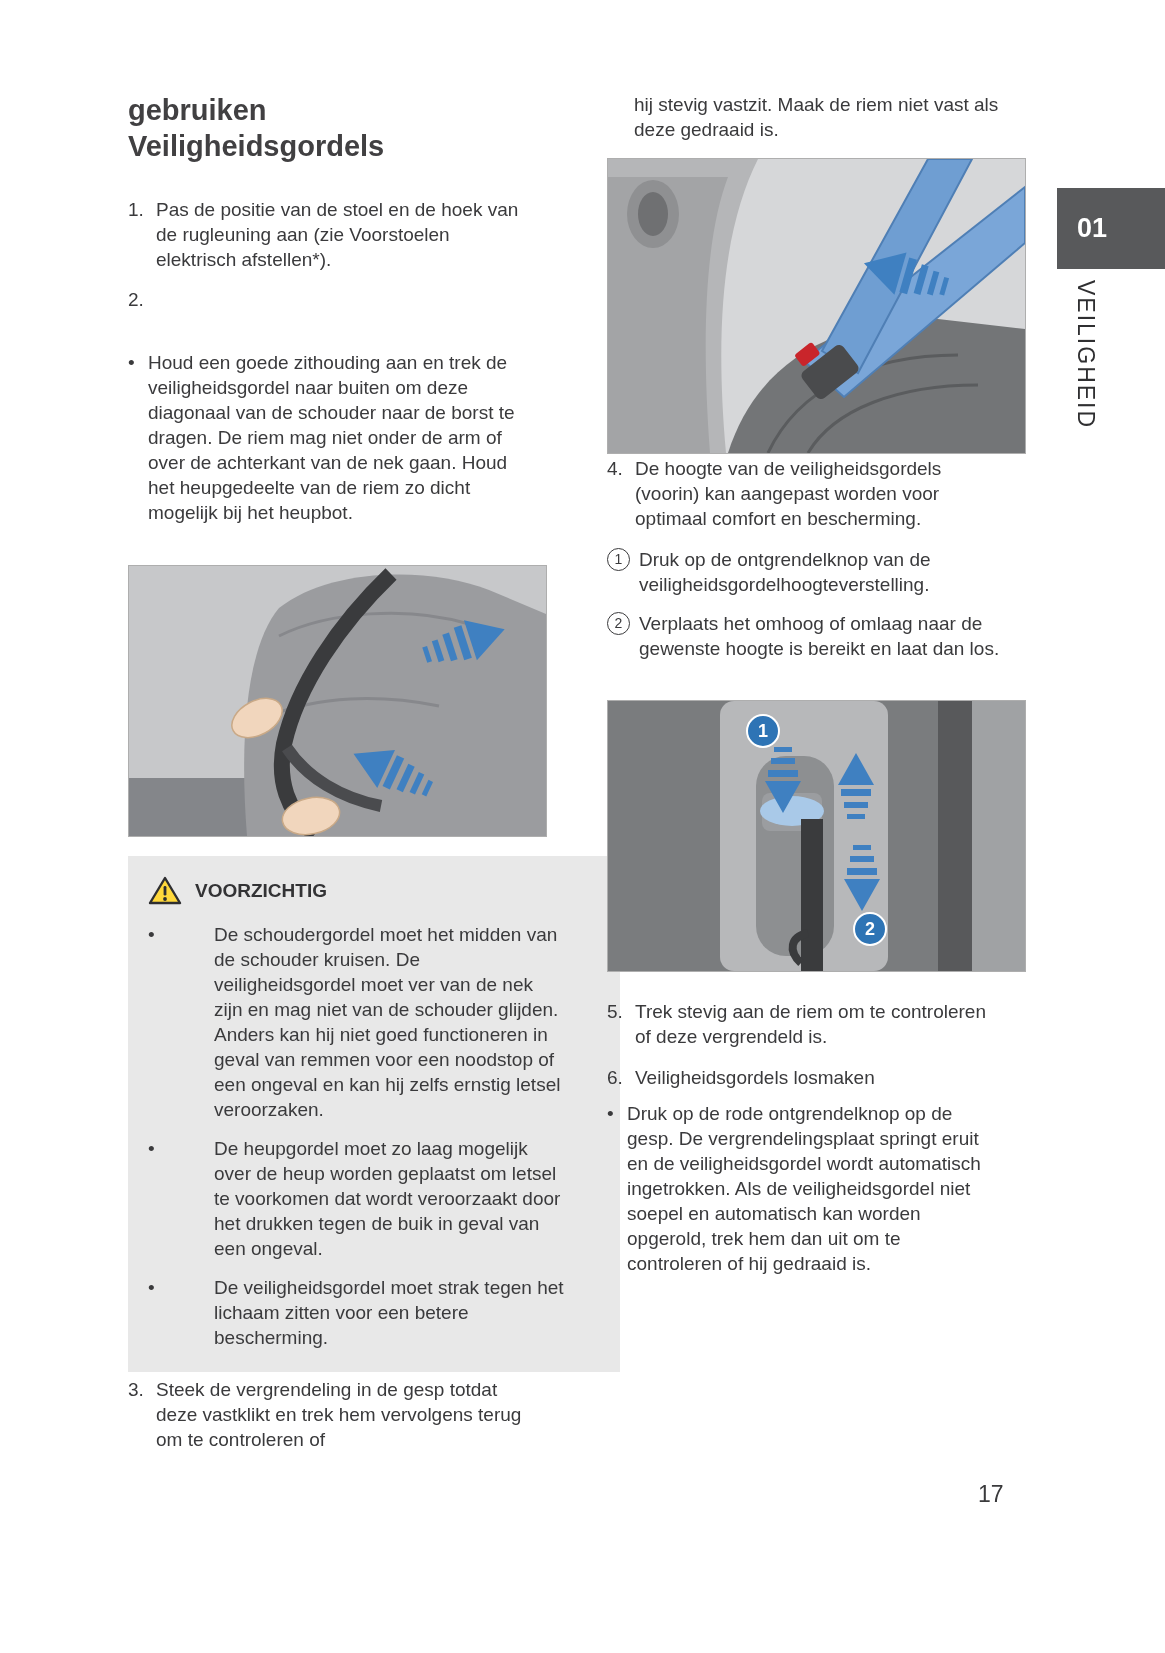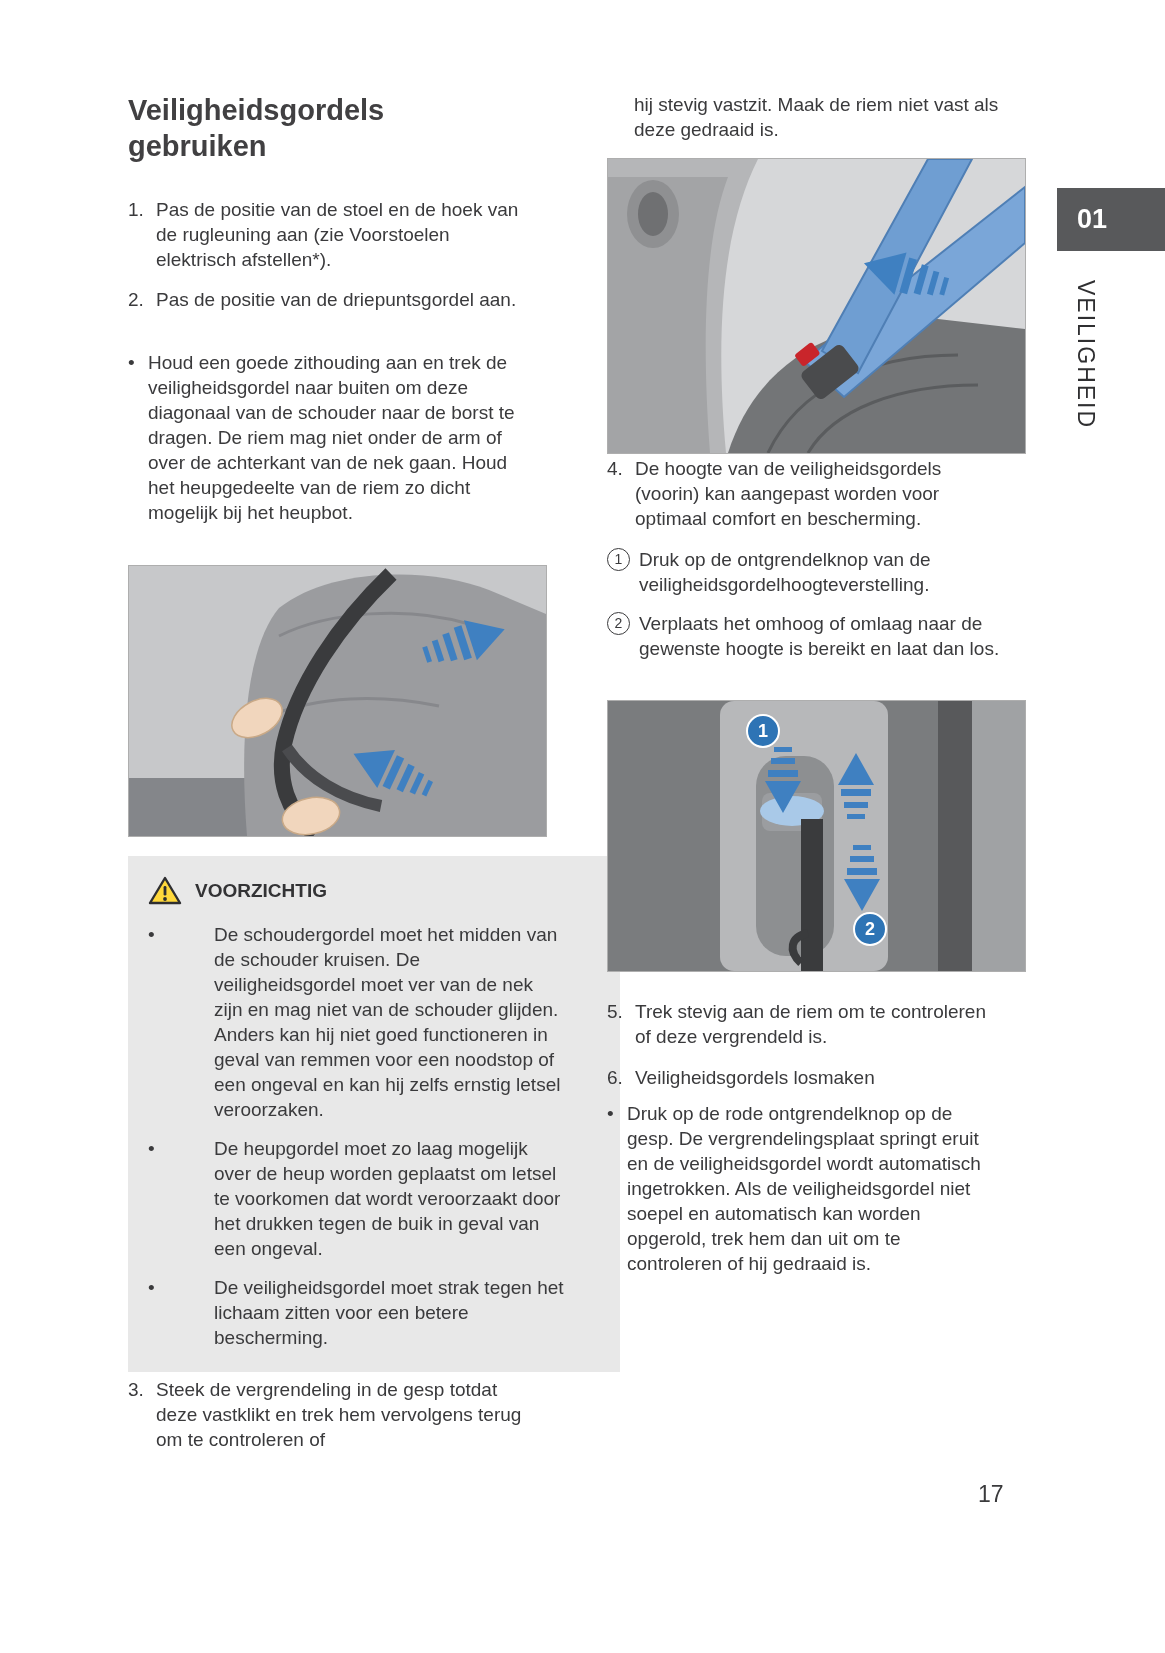--- a/index.html
+++ b/index.html
@@ -29,49 +29,48 @@
   .caution-box .bullet-item:last-child { margin-bottom:0; }
   .caution-box .bullet-item .txt { max-width:352px;margin-left:46px; }
   .circled-item { display:flex; align-items:flex-start; }
   .circle-badge {
     flex:none; width:21px; height:21px; border:1.7px solid #3a3a3c; border-radius:50%;
     display:flex; align-items:center; justify-content:center;
     font-size:14px; margin-right:9px; margin-top:1px; color:#3a3a3c;
   }
   .circled-item .txt { max-width:362px; }
   .chapter-tab {
-    background:#58595b; color:#ffffff; width:108px; height:63px;
+    background:#58595b; color:#ffffff; width:108px; height:81px;
     display:flex; align-items:center; padding-left:20px; box-sizing:border-box;
     font-size:27px; font-weight:bold;
   }
   .vertical-label {
     writing-mode:vertical-rl; text-orientation:mixed;
     font-size:23px; color:#2f2f31; letter-spacing:2px;
   }
   .page-number { font-size:23px; color:#3a3a3c; }
   .cont-text { max-width:392px; }
 </style>
 </head>
 <body>
 
 <div class="page">
 
   <div class="abs title" style="left:128px; top:92px; width:420px;">
+    <div>gebruiken</div>
     <div>Veiligheidsgordels</div>
-    <div>gebruiken</div>
   </div>
 
   <div class="abs body-text list-item" style="left:128px; top:197px; width:425px;">
     <span class="num">1.</span>
     <span class="txt">Pas de positie van de stoel en de hoek van de rugleuning aan (zie Voorstoelen elektrisch afstellen*).</span>
   </div>
 
   <div class="abs body-text list-item" style="left:128px; top:287px; width:425px;">
     <span class="num">2.</span>
-    <span class="txt">Pas de positie van de driepuntsgordel aan.</span>
   </div>
 
   <div class="abs body-text bullet-item" style="left:128px; top:350px; width:425px;">
     <span class="bul">•</span>
     <span class="txt">Houd een goede zithouding aan en trek de veiligheidsgordel naar buiten om deze diagonaal van de schouder naar de borst te dragen. De riem mag niet onder de arm of over de achterkant van de nek gaan. Houd het heupgedeelte van de riem zo dicht mogelijk bij het heupbot.</span>
   </div>
 
   <div class="abs figure" style="left:128px; top:565px; width:417px; height:270px;">
     <svg width="417" height="270" viewBox="0 0 417 270">
       <rect x="0" y="0" width="417" height="270" fill="#c7c8ca"></rect>

